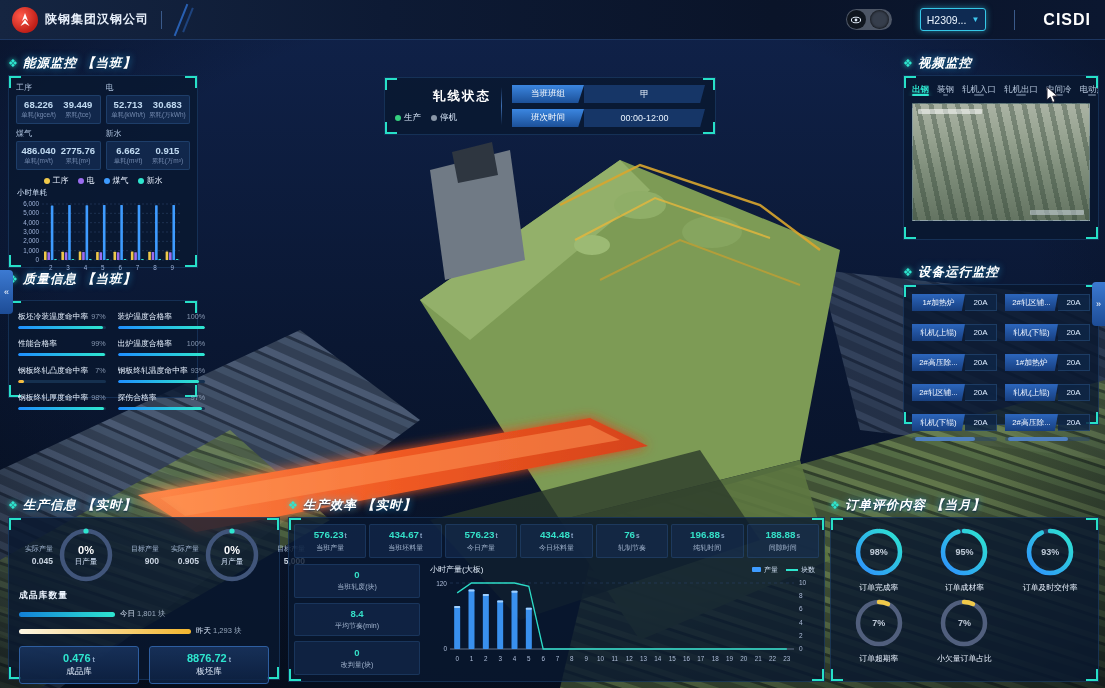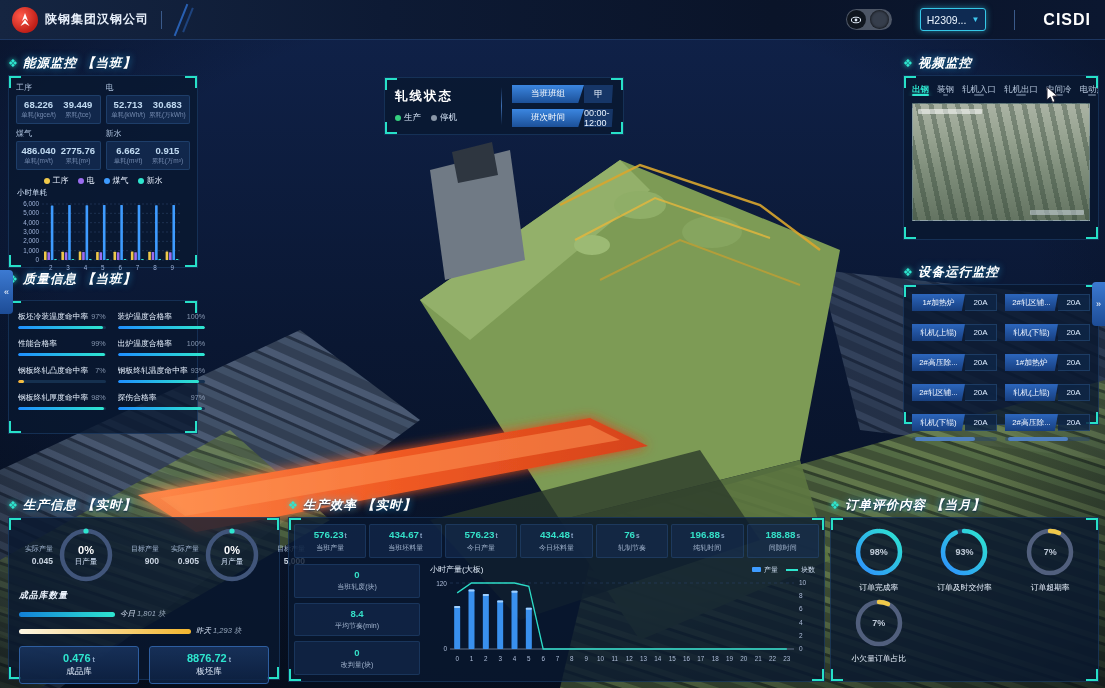--- a/index.html
+++ b/index.html
@@ -117,21 +117,21 @@
   
   #gauge-row{display:flex;justify-content:space-around;padding:8px 4px 2px;}
   .gauge-group{display:flex;align-items:center;gap:4px;}
   .g-side{text-align:right;width:40px;}
   .g-side .gl{color:#aec2de;font-size:7px;opacity:.9;}
   .g-side .gv{color:#e9f3ff;font-size:8.5px;font-weight:bold;margin-top:2px;opacity:.85;}
   .g-ring{position:relative;width:58px;height:58px;}
   .g-center{position:absolute;inset:0;display:flex;flex-direction:column;align-items:center;justify-content:center;}
   .g-pct{color:#fff;font-size:11px;font-weight:bold;}
   .g-lab{color:#d6e5fa;font-size:7.5px;margin-top:1px;}
-  .inv-wrap{padding:4px 10px 0;font-style:italic;}
+  .inv-wrap{padding:4px 10px 0;}
   .inv-title{color:#eef5ff;font-size:8.8px;font-weight:bold;letter-spacing:1px;}
   .inv-row{display:flex;align-items:center;margin-top:7px;gap:5px;}
   .inv-bar{height:5px;border-radius:3px;}
   .inv-bar.teal{background:linear-gradient(90deg,#1280d8,#2ee6cf);}
   .inv-bar.yellow{background:linear-gradient(90deg,#fdf6e3,#f3b62e);}
   .inv-text{font-size:7.5px;color:#dcE8fa;color:#dce8fa;white-space:nowrap;}
   .inv-text b{color:#b9cade;font-weight:normal;opacity:.8;}
   #store-row{display:flex;gap:10px;padding:10px 10px 0;}
   .store-box{flex:1;height:38px;border:1px solid #2e5ea0;border-radius:3px;
     background:linear-gradient(180deg,rgba(25,52,95,.85),rgba(13,33,66,.85));
@@ -410,21 +410,21 @@
         </svg>
     </div>
   </section>
 
   <section class="pwrap" id="p-quality" style="left:8px;top:271px;width:190px;">
     <div class="ptitle">
       <span class="pdiamond">❖</span>
       <span class="pt-text">质量信息</span>
       <span class="pt-scope">【当班】</span>
     </div>
-    <div class="pbody" style="height:134px;margin-top:12px;">
+    <div class="pbody" style="height:98px;margin-top:12px;">
       <div id="quality-grid">
           <div class="q-item">
             <div class="q-row">
               <span class="q-label">板坯冷装温度命中率</span>
               <span class="q-val">97%</span>
             </div>
             <div class="q-track">
               <div class="q-fill" style="width: 97%;"></div>
             </div>
           </div>
@@ -488,21 +488,21 @@
               <span class="q-val">97%</span>
             </div>
             <div class="q-track">
               <div class="q-fill" style="width: 97%;"></div>
             </div>
           </div>
         </div>
     </div>
   </section>
 
-  <section class="pwrap" id="p-line" style="left:384px;top:77px;width:240px;">
+  <section class="pwrap" id="p-line" style="left:384px;top:77px;width:332px;text-align:right;">
     <div class="pbody" style="height:58px;">
       <div class="ls-left">
         <div class="ls-title">轧线状态</div>
         <div class="ls-legend" id="line-legend">
             <span class="ls-l">
               <span class="ls-dot" style="background: rgb(53, 208, 127);"></span>
               <span>生产</span>
             </span>
             <span class="ls-l">
               <span class="ls-dot" style="background: rgb(138, 151, 168);"></span>
@@ -810,20 +810,33 @@
                   </linearGradient>
                 </defs>
                 <circle cx="26" cy="26" r="21" fill="none" stroke="#233a5f" stroke-width="4.5"></circle>
                 <circle cx="26" cy="26" r="21" fill="none" stroke="url(#dg0)" stroke-width="4.5" stroke-linecap="round" stroke-dasharray="129.3079536217559 131.94689145077132" transform="rotate(-90 26 26)"></circle>
               </svg><div class="d-center">98%</div></div>
             <div class="d-label">订单完成率</div>
           </div>
           <div class="donut">
             <div class="d-ringwrap"><svg width="52" height="52" viewBox="0 0 52 52">
                 <defs>
+                  <linearGradient id="dg1" x1="0" y1="0" x2="1" y2="1">
+                    <stop offset="0" stop-color="#2e8fff"></stop>
+                    <stop offset="1" stop-color="#2ee6cf"></stop>
+                  </linearGradient>
+                </defs>
+                <circle cx="26" cy="26" r="21" fill="none" stroke="#233a5f" stroke-width="4.5"></circle>
+                <circle cx="26" cy="26" r="21" fill="none" stroke="url(#dg1)" stroke-width="4.5" stroke-linecap="round" stroke-dasharray="125.34954687823274 131.94689145077132" transform="rotate(-90 26 26)"></circle>
+              </svg><div class="d-center">95%</div></div>
+            <div class="d-label">订单成材率</div>
+          </div>
+          <div class="donut">
+            <div class="d-ringwrap"><svg width="52" height="52" viewBox="0 0 52 52">
+                <defs>
                   <linearGradient id="dg2" x1="0" y1="0" x2="1" y2="1">
                     <stop offset="0" stop-color="#2e8fff"></stop>
                     <stop offset="1" stop-color="#2ee6cf"></stop>
                   </linearGradient>
                 </defs>
                 <circle cx="26" cy="26" r="21" fill="none" stroke="#233a5f" stroke-width="4.5"></circle>
                 <circle cx="26" cy="26" r="21" fill="none" stroke="url(#dg2)" stroke-width="4.5" stroke-linecap="round" stroke-dasharray="122.71060904921733 131.94689145077132" transform="rotate(-90 26 26)"></circle>
               </svg><div class="d-center">93%</div></div>
             <div class="d-label">订单及时交付率</div>
           </div>

